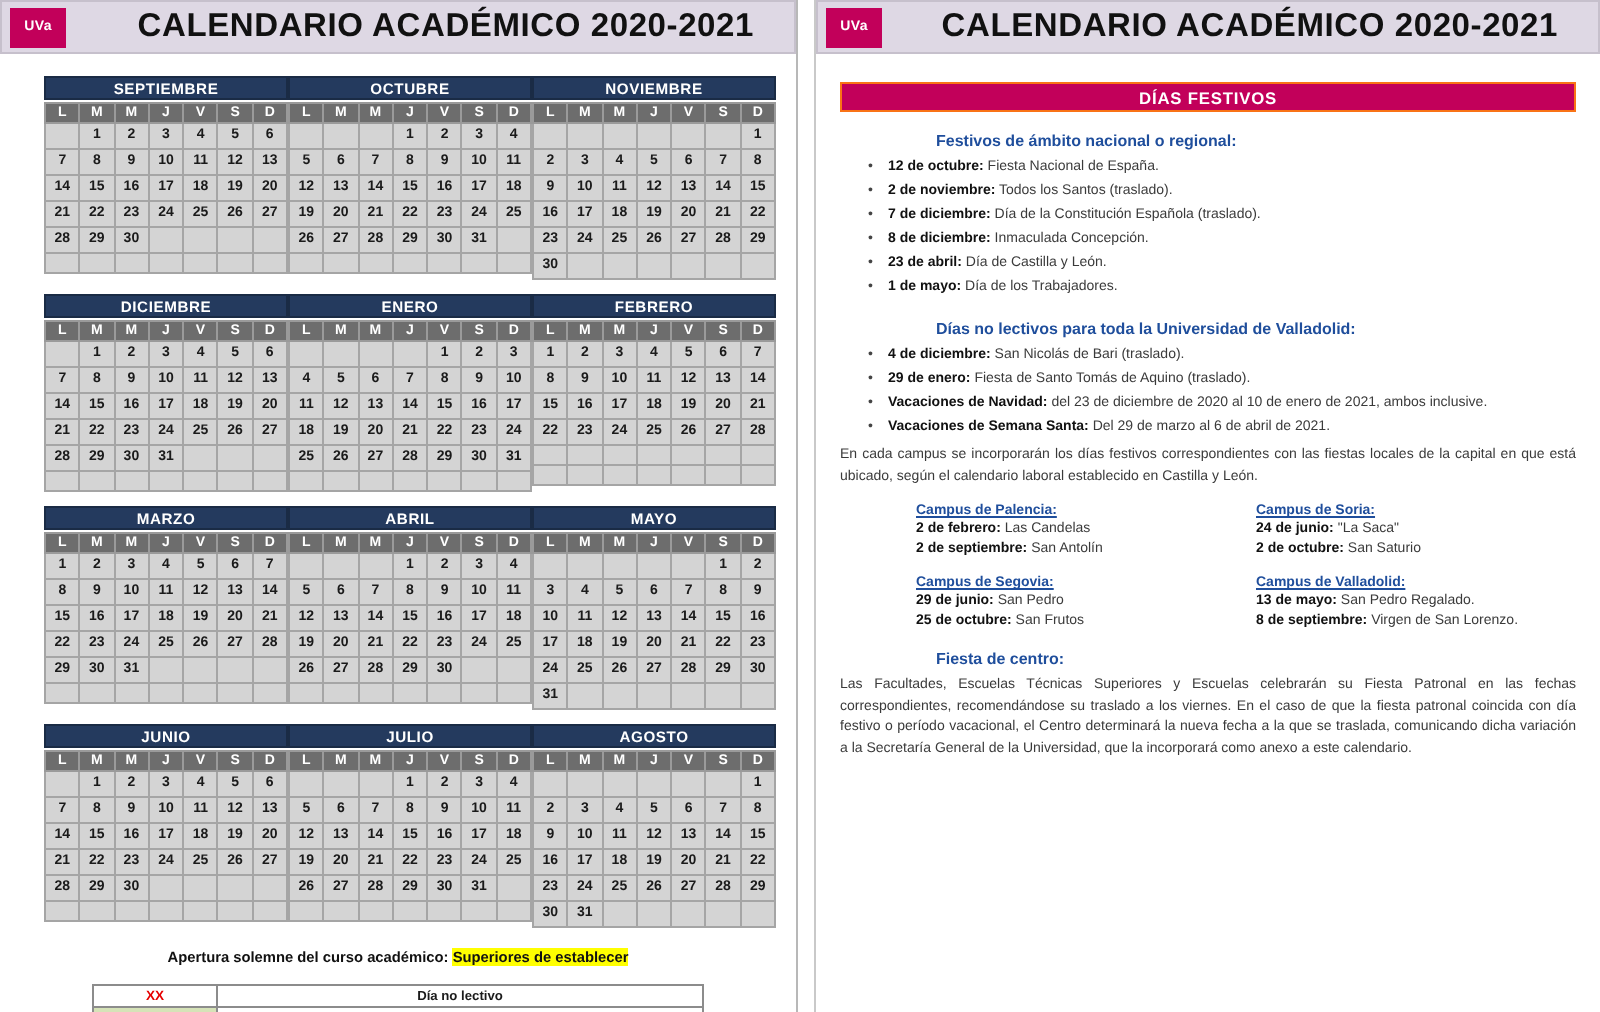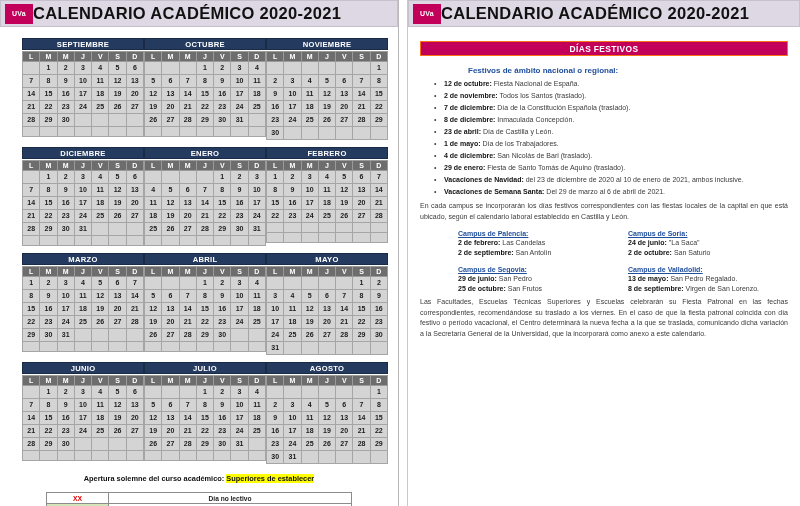--- a/index.html
+++ b/index.html
@@ -38,21 +38,21 @@
   }
   .uva-logo {
     width:28px; height:20px; margin-left:4px;
     background:#c2005a;
     color:#ffffff;
     font-size:7px; font-weight:bold;
     display:flex; align-items:center; justify-content:center;
     letter-spacing:.2px;
   }
   .title-text {
-    flex:1; text-align:left;
+    flex:1; text-align:right;
     font-size:16.5px; font-weight:bold; color:#111111;
     letter-spacing:.3px;
     padding-right:20px;
   }
 
   
   .months {
     margin-top:11px;
     display:grid;
     grid-template-columns:repeat(3, 1fr);
@@ -1085,20 +1085,21 @@
         <div class="rhead">Festivos de ámbito nacional o regional:</div>
         <ul class="rlist" id="list-national">
             <li><b>12 de octubre:</b><span> Fiesta Nacional de España.</span></li>
             <li><b>2 de noviembre:</b><span> Todos los Santos (traslado).</span></li>
             <li><b>7 de diciembre:</b><span> Día de la Constitución Española (traslado).</span></li>
             <li><b>8 de diciembre:</b><span> Inmaculada Concepción.</span></li>
             <li><b>23 de abril:</b><span> Día de Castilla y León.</span></li>
             <li><b>1 de mayo:</b><span> Día de los Trabajadores.</span></li>
           </ul>
 
+        <div class="rhead">Días no lectivos para toda la Universidad de Valladolid:</div>
         <ul class="rlist" id="list-uva">
             <li><b>4 de diciembre:</b><span> San Nicolás de Bari (traslado).</span></li>
             <li><b>29 de enero:</b><span> Fiesta de Santo Tomás de Aquino (traslado).</span></li>
             <li><b>Vacaciones de Navidad:</b><span> del 23 de diciembre de 2020 al 10 de enero de 2021, ambos inclusive.</span></li>
             <li><b>Vacaciones de Semana Santa:</b><span> Del 29 de marzo al 6 de abril de 2021.</span></li>
           </ul>
 
         <div class="rpara">En cada campus se incorporarán los días festivos correspondientes con las fiestas locales de la capital en que está ubicado, según el calendario laboral establecido en Castilla y León.</div>
 
         <div class="campus-grid" id="campus-grid">
@@ -1117,17 +1118,18 @@
               <div class="campus-line"><b>29 de junio:</b><span> San Pedro</span></div>
               <div class="campus-line"><b>25 de octubre:</b><span> San Frutos</span></div>
             </div>
             <div>
               <div class="campus-title">Campus de Valladolid:</div>
               <div class="campus-line"><b>13 de mayo:</b><span> San Pedro Regalado.</span></div>
               <div class="campus-line"><b>8 de septiembre:</b><span> Virgen de San Lorenzo.</span></div>
             </div>
           </div>
 
+        <div class="rhead">Fiesta de centro:</div>
         <div class="closing">Las Facultades, Escuelas Técnicas Superiores y Escuelas celebrarán su Fiesta Patronal en las fechas correspondientes, recomendándose su traslado a los viernes. En el caso de que la fiesta patronal coincida con día festivo o período vacacional, el Centro determinará la nueva fecha a la que se traslada, comunicando dicha variación a la Secretaría General de la Universidad, que la incorporará como anexo a este calendario.</div>
       </div>
     </div>
   </div>
 </div>
 
 </body></html>

